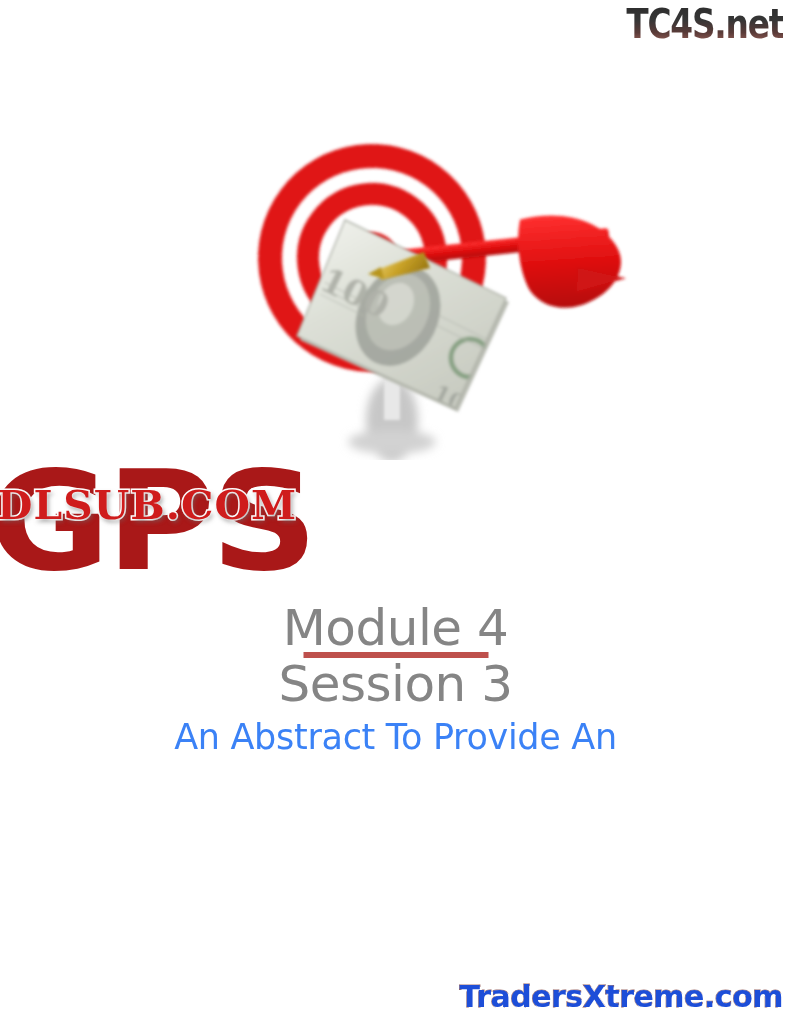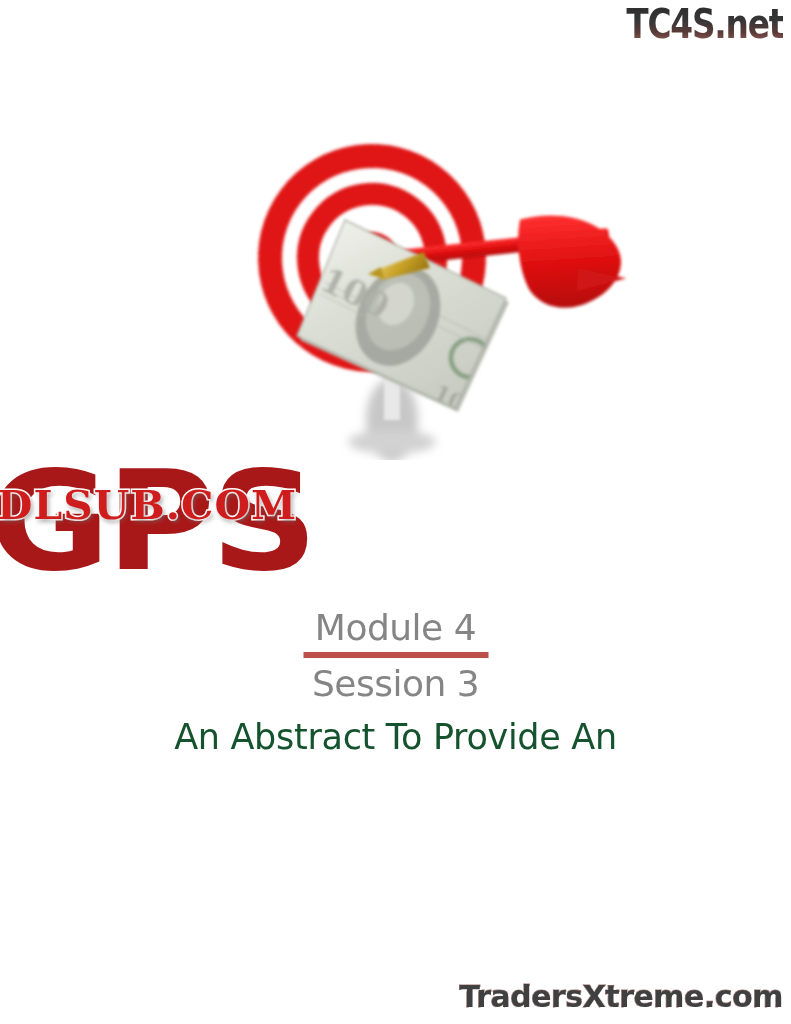--- a/index.html
+++ b/index.html
@@ -101,21 +101,21 @@
   .titles {
     position: absolute;
     left: 0;
     top: 600px;
     width: 791px;
     text-align: center;
   }
   .title-line {
     font-family: "DejaVu Sans", sans-serif;
     font-weight: normal;
-    font-size: 36px;
+    font-size: 50px;
     line-height: 56px;
     color: #858585;
     letter-spacing: -0.5px;
   }
   .title-rule-wrap {
     position: relative;
     height: 0;
   }
   .title-rule {
     position: absolute;
@@ -124,35 +124,35 @@
     top: -4px;
     width: 185px;
     height: 6px;
     background: #be504c;
   }
   .subtitle-line {
     font-family: "DejaVu Sans", sans-serif;
     font-weight: normal;
     font-size: 35px;
     line-height: 40px;
-    color: #14532d;
+    color: #3b82f6;
     letter-spacing: -0.3px;
   }
   .sub-gap { height: 5px; }
 
   
   .footer-brand {
     position: absolute;
     right: 8px;
     bottom: 10px;
     font-family: "DejaVu Sans", sans-serif;
     font-weight: bold;
     font-size: 30px;
     line-height: 34px;
-    color: #404040;
+    color: #1d4ed8;
     letter-spacing: -0.5px;
     white-space: nowrap;
     -webkit-text-stroke: 1.2px #7d3d38;
     paint-order: stroke fill;
     text-shadow: 2px 2px 0 #ffffff, 0 0 3px rgba(255,255,255,0.9);
     margin-top: 12px;
   }
 </style>
 </head>
 <body>

